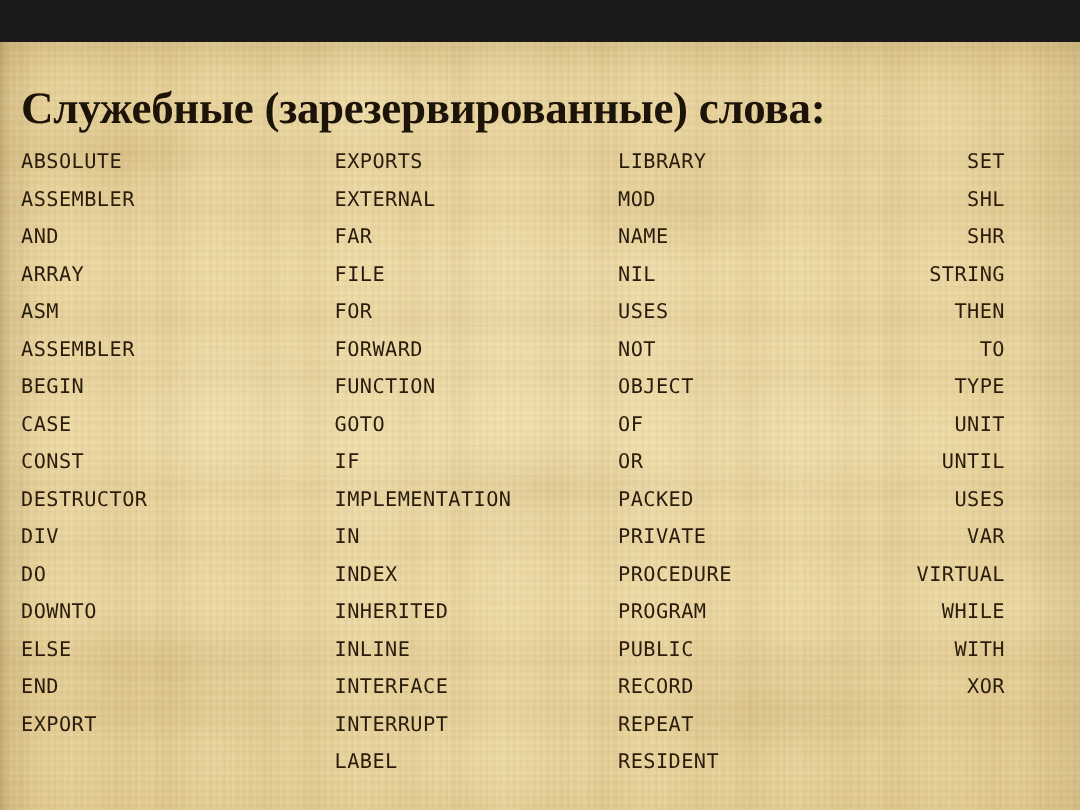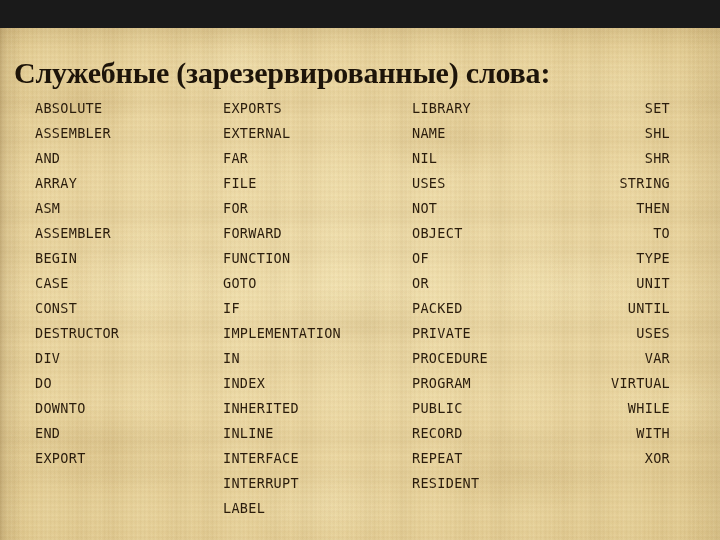--- a/index.html
+++ b/index.html
@@ -149,21 +149,21 @@
     left: 0;
     top: 68px;
     width: 720px;
   }
 
   .kw-column {
     position: absolute;
     top: 0;
   }
 
-  .kw-column[data-col="0"] { left: 35px;  }
+  .kw-column[data-col="0"] { left: 14px;  }
   .kw-column[data-col="1"] { left: 223px; }
   .kw-column[data-col="2"] { left: 412px; }
   .kw-column[data-col="3"] { left: 611px; text-align: right; }
 
   .kw-item {
     height: 25px;
     line-height: 25px;
     font-family: "DejaVu Sans Mono", "Liberation Mono", monospace;
     font-size: 13.5px;
     letter-spacing: 0.3px;
@@ -196,20 +196,21 @@
           <div class="kw-item">ARRAY</div>
           <div class="kw-item">ASM</div>
           <div class="kw-item">ASSEMBLER</div>
           <div class="kw-item">BEGIN</div>
           <div class="kw-item">CASE</div>
           <div class="kw-item">CONST</div>
           <div class="kw-item">DESTRUCTOR</div>
           <div class="kw-item">DIV</div>
           <div class="kw-item">DO</div>
           <div class="kw-item">DOWNTO</div>
+          <div class="kw-item">ELSE</div>
           <div class="kw-item">END</div>
           <div class="kw-item">EXPORT</div>
         </div>
         <div class="kw-column" data-col="1">
           <div class="kw-item">EXPORTS</div>
           <div class="kw-item">EXTERNAL</div>
           <div class="kw-item">FAR</div>
           <div class="kw-item">FILE</div>
           <div class="kw-item">FOR</div>
           <div class="kw-item">FORWARD</div>
@@ -220,20 +221,21 @@
           <div class="kw-item">IN</div>
           <div class="kw-item">INDEX</div>
           <div class="kw-item">INHERITED</div>
           <div class="kw-item">INLINE</div>
           <div class="kw-item">INTERFACE</div>
           <div class="kw-item">INTERRUPT</div>
           <div class="kw-item">LABEL</div>
         </div>
         <div class="kw-column" data-col="2">
           <div class="kw-item">LIBRARY</div>
+          <div class="kw-item">MOD</div>
           <div class="kw-item">NAME</div>
           <div class="kw-item">NIL</div>
           <div class="kw-item">USES</div>
           <div class="kw-item">NOT</div>
           <div class="kw-item">OBJECT</div>
           <div class="kw-item">OF</div>
           <div class="kw-item">OR</div>
           <div class="kw-item">PACKED</div>
           <div class="kw-item">PRIVATE</div>
           <div class="kw-item">PROCEDURE</div>

